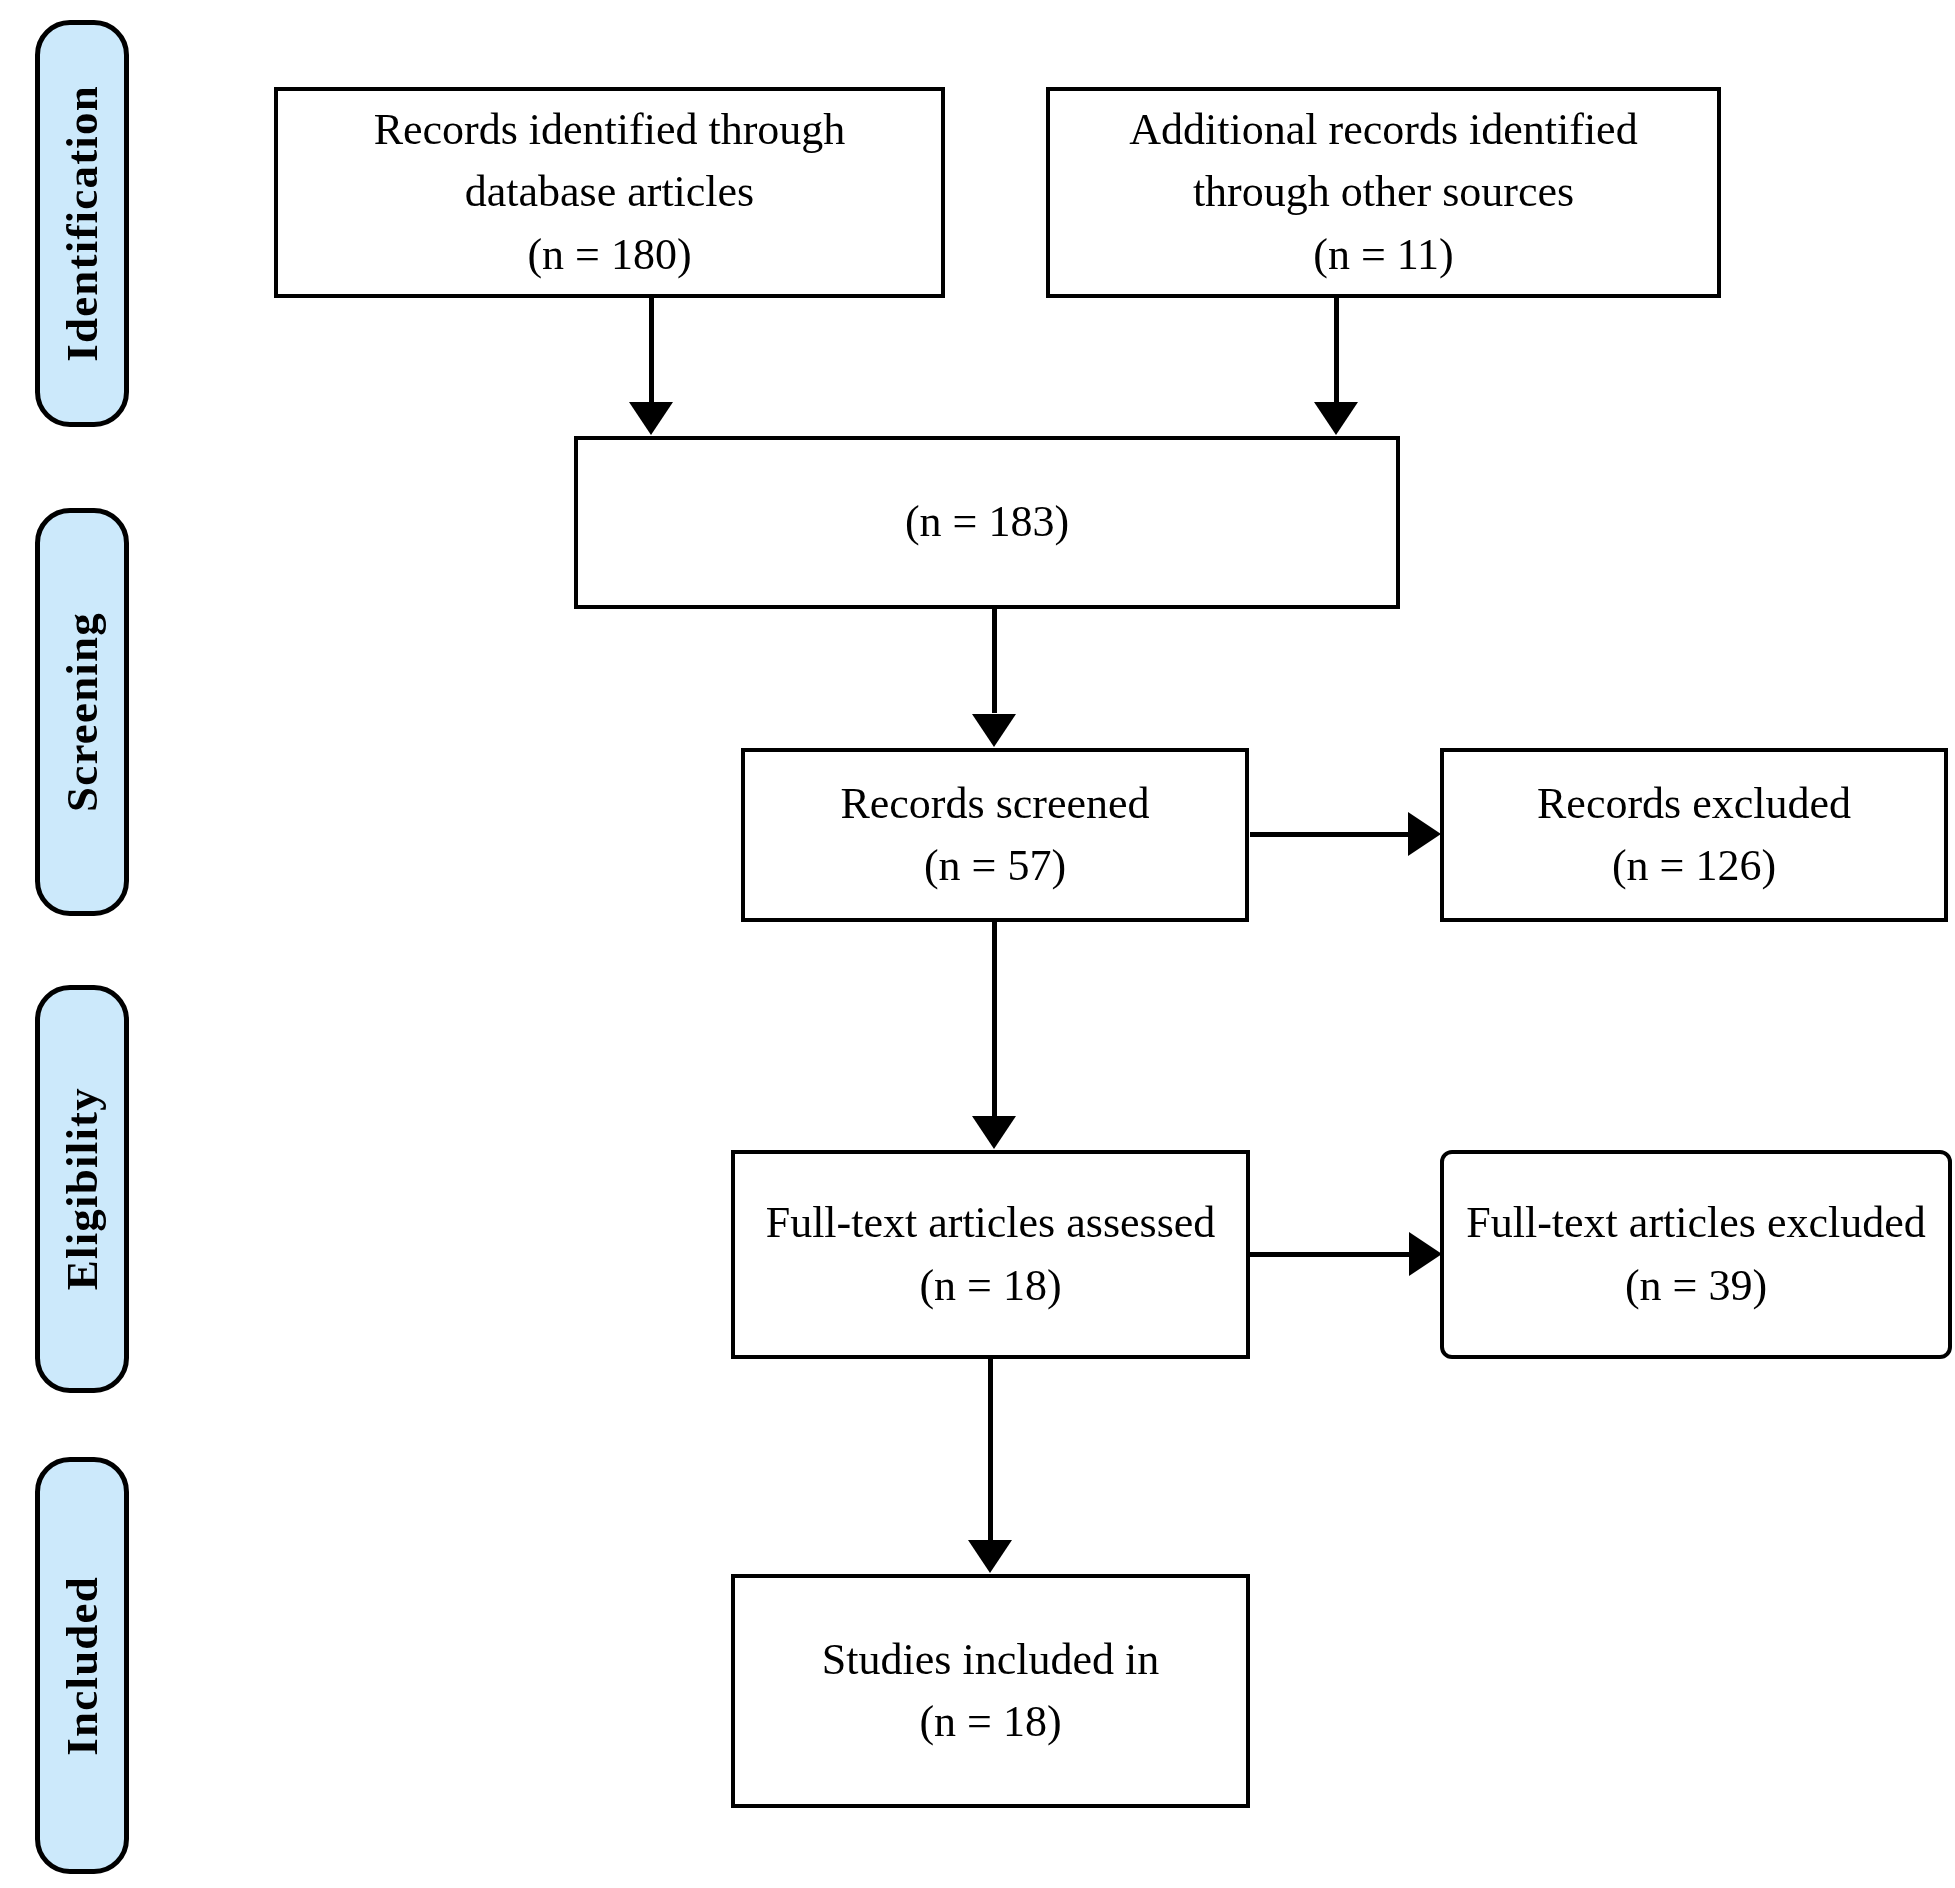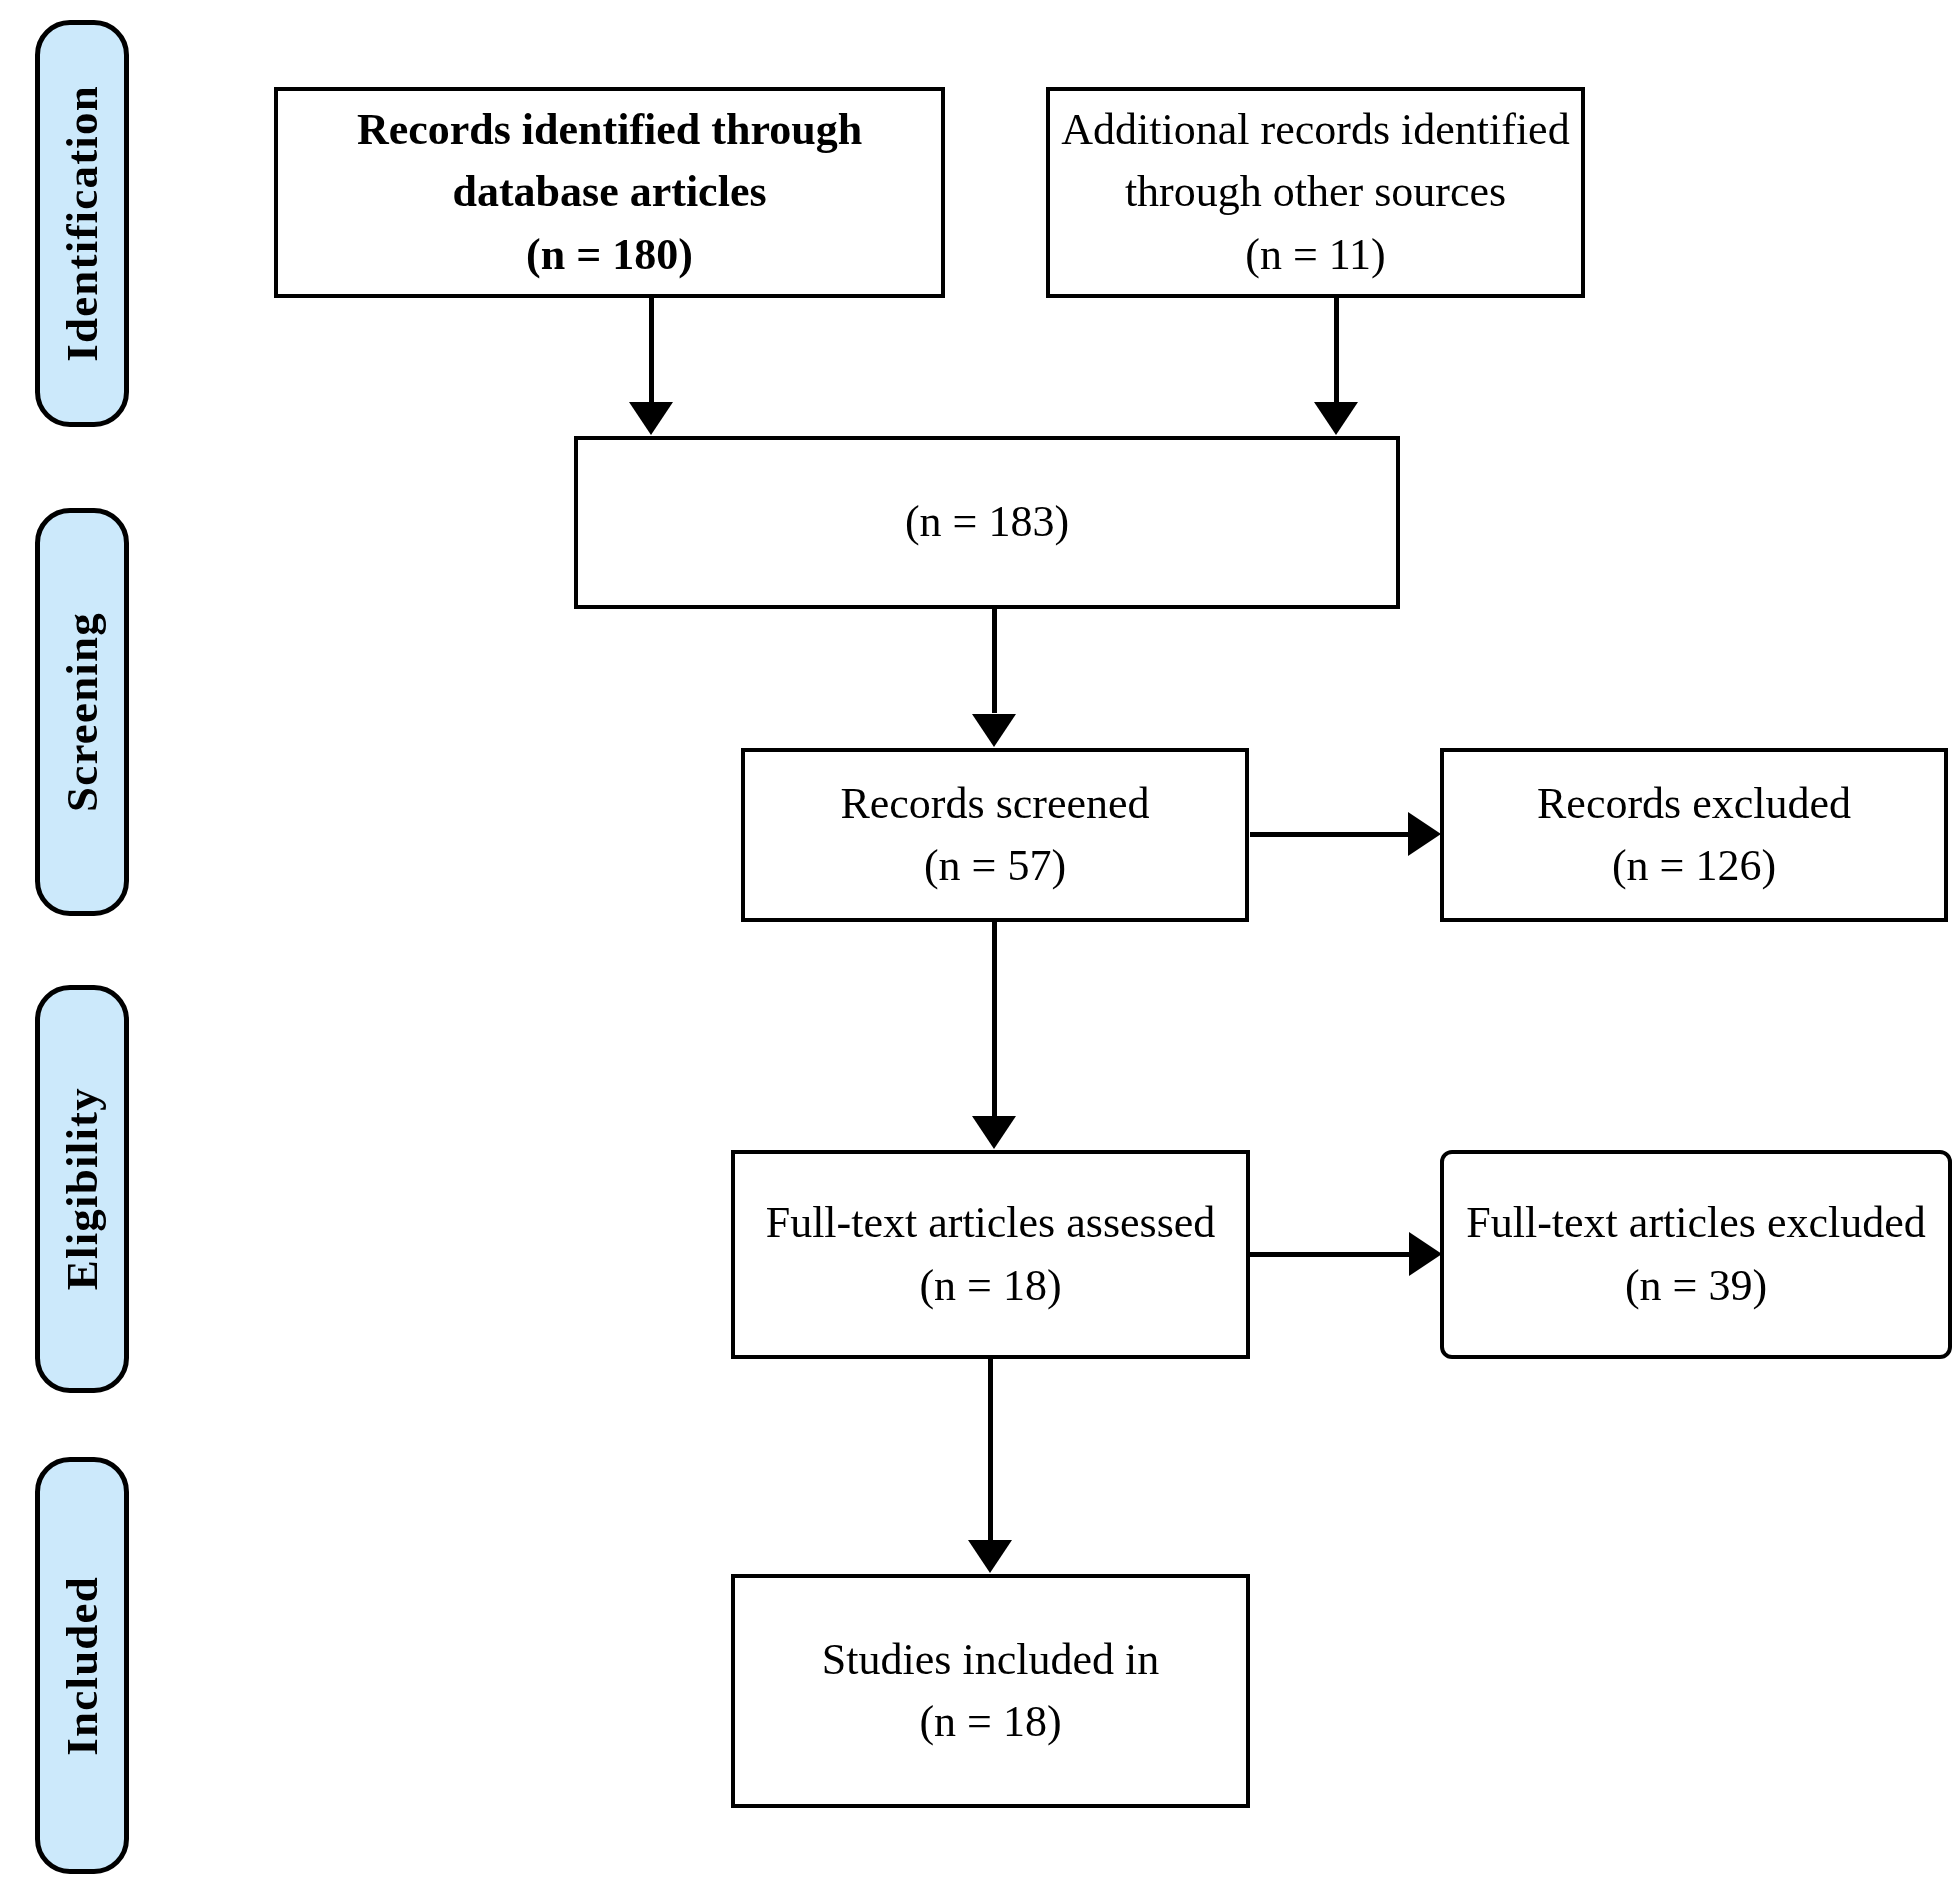--- a/index.html
+++ b/index.html
@@ -100,27 +100,27 @@
   </div>
 
   <div class="stage-bar" style="left:35px; top:985px; width:94px; height:408px; background:#cce9fb;">
     <span class="stage-label">Eligibility</span>
   </div>
 
   <div class="stage-bar" style="left:35px; top:1457px; width:94px; height:417px; background:#cce9fb;">
     <span class="stage-label">Included</span>
   </div>
 
-  <div class="pbox" style="left:274px; top:87px; width:671px; height:211px;font-weight:bold;">
+  <div class="pbox" style="left:274px; top:87px; width:671px; height:211px;">
     <div class="line">Records identified through</div>
     <div class="line">database articles</div>
     <div class="line">(n = 180)</div>
   </div>
 
-  <div class="pbox" style="left:1046px; top:87px; width:539px; height:211px;">
+  <div class="pbox" style="left:1046px; top:87px; width:675px; height:211px;">
     <div class="line">Additional records identified</div>
     <div class="line">through other sources</div>
     <div class="line">(n = 11)</div>
   </div>
 
   <div class="vline" style="left:649px; top:298px; width:5.2px; height:104px;"></div>
   <div class="arrow-down" style="left:629px; top:402px;"></div>
 
   <div class="vline" style="left:1334px; top:298px; width:5.2px; height:104px;"></div>
   <div class="arrow-down" style="left:1314px; top:402px;"></div>

